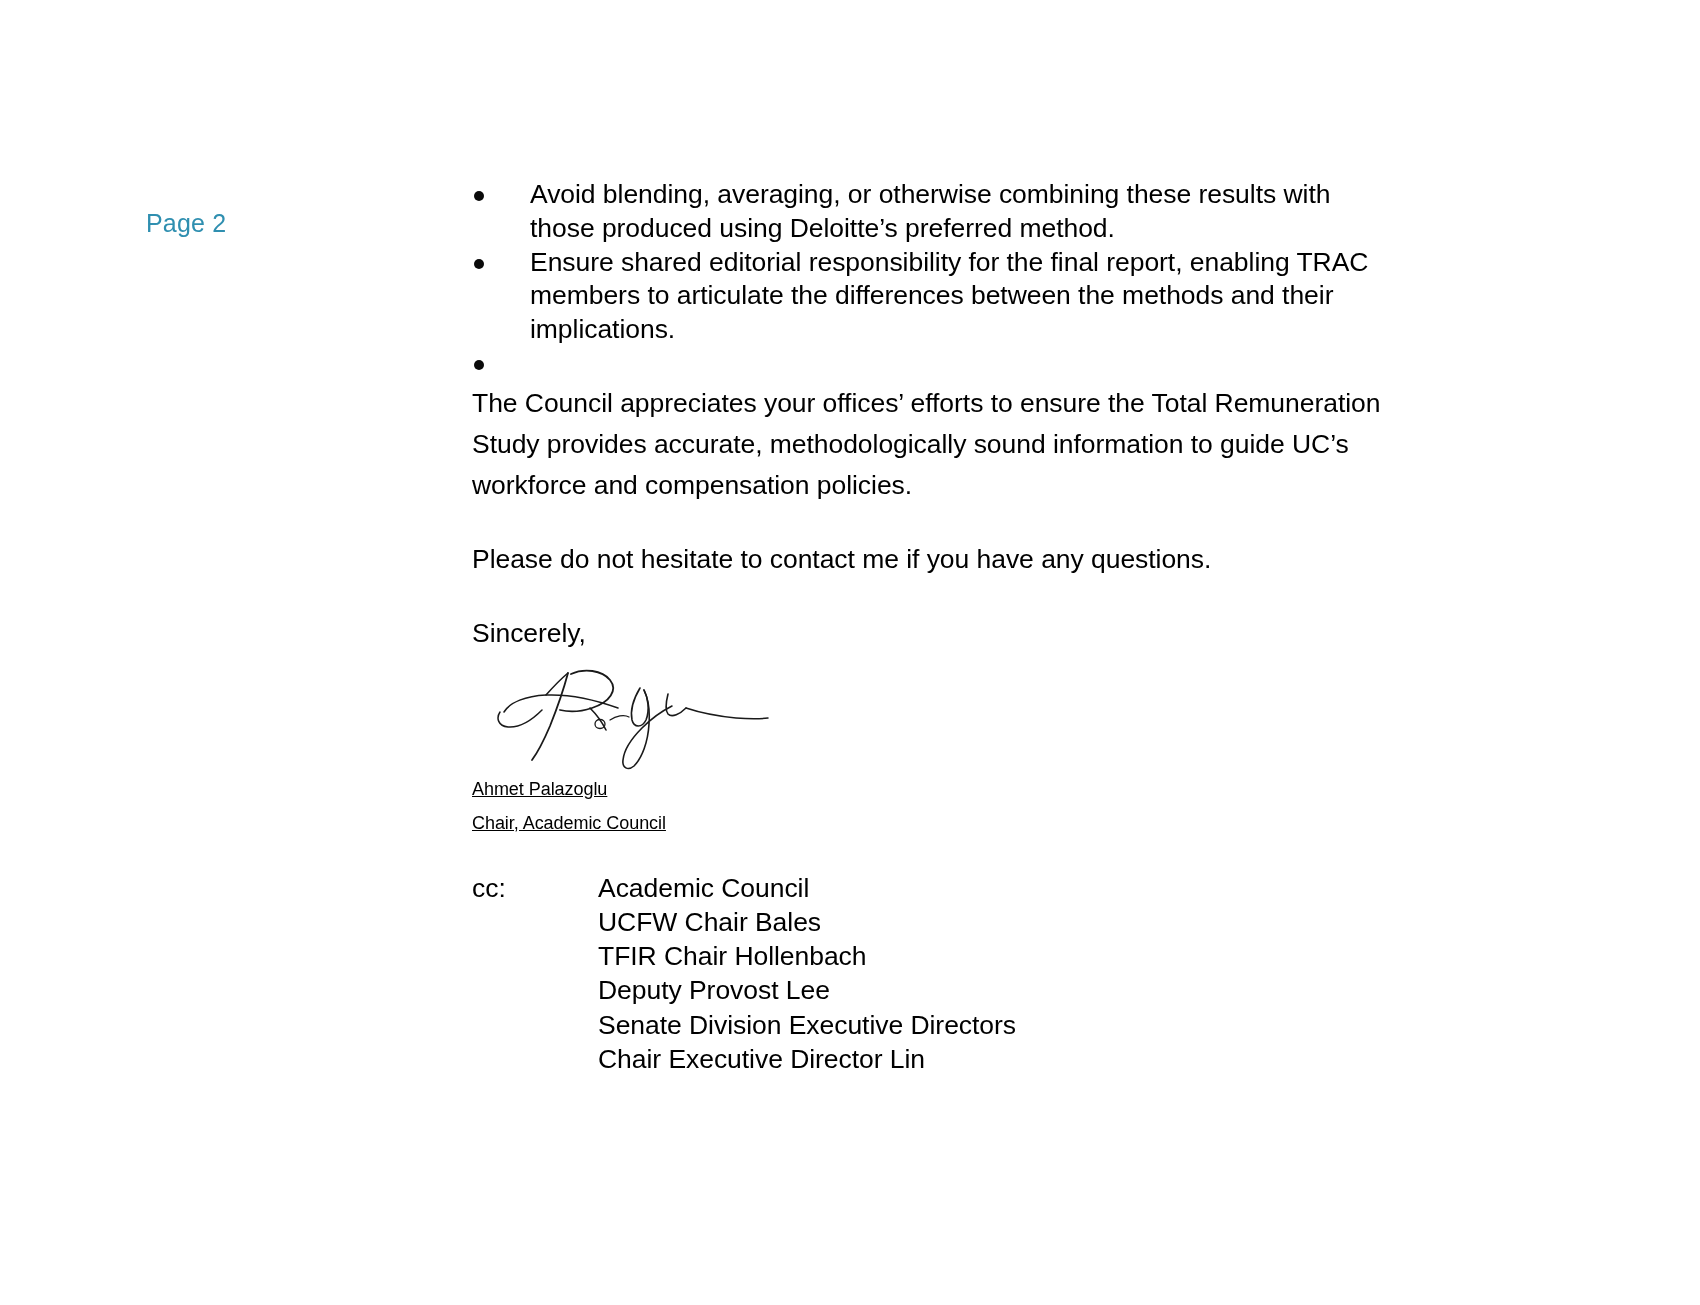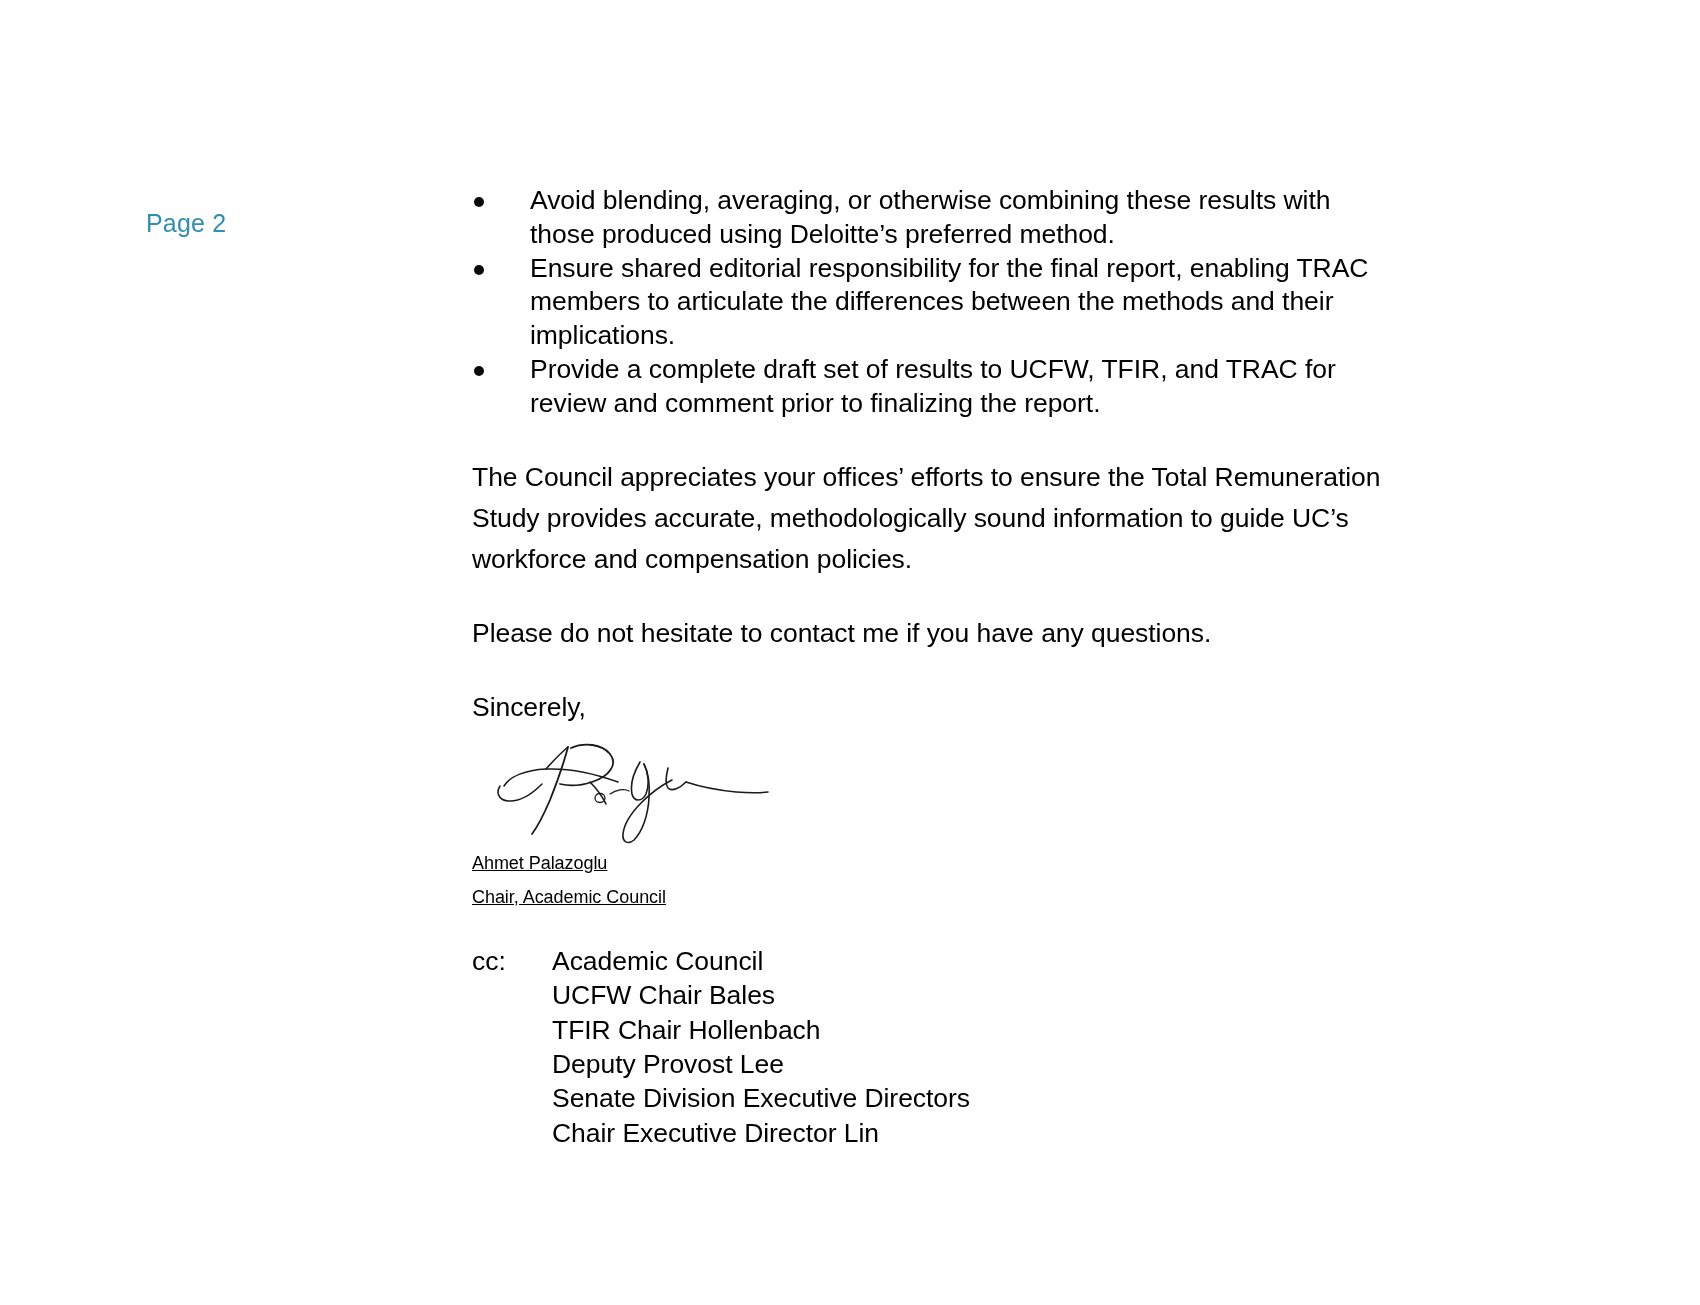--- a/index.html
+++ b/index.html
@@ -32,21 +32,21 @@
     line-height: 34px;
     color: #2f8fb0;
     letter-spacing: 0.2px;
     white-space: nowrap;
   }
 
   
   .body-col {
     position: absolute;
     left: 472px;
-    top: 184px;
+    top: 178px;
     width: 910px;
   }
 
   
   ul.bullets {
     list-style: none;
     margin: 0;
     padding: 0;
   }
   ul.bullets li {
@@ -99,20 +99,21 @@
     letter-spacing: -0.05px;
     text-decoration: underline;
   }
 
   
   .cc-block {
     display: flex;
     font-size: 26.5px;
     line-height: 34.3px;
     letter-spacing: -0.05px;
+    gap: 46px;
   }
   .cc-label {
     width: 80px;
     flex: 0 0 80px;
   }
   .cc-list {
     list-style: none;
     margin: 0;
     padding: 0;
   }
@@ -134,21 +135,20 @@
       <li>
         <span class="dot"></span>
         <span>Avoid blending, averaging, or otherwise combining these results with those produced using Deloitte’s preferred method.</span>
       </li>
       <li>
         <span class="dot"></span>
         <span>Ensure shared editorial responsibility for the final report, enabling TRAC members to articulate the differences between the methods and their implications.</span>
       </li>
       <li>
         <span class="dot"></span>
-        <span>Provide a complete draft set of results to UCFW, TFIR, and TRAC for review and comment prior to finalizing the report.</span>
       </li>
     </ul>
 
     <div class="gap-lg"></div>
 
     <p class="para">The Council appreciates your offices’ efforts to ensure the Total Remuneration Study provides accurate, methodologically sound information to guide UC’s workforce and compensation policies.</p>
 
     <div class="gap-md"></div>
 
     <p class="para">Please do not hesitate to contact me if you have any questions.</p>

